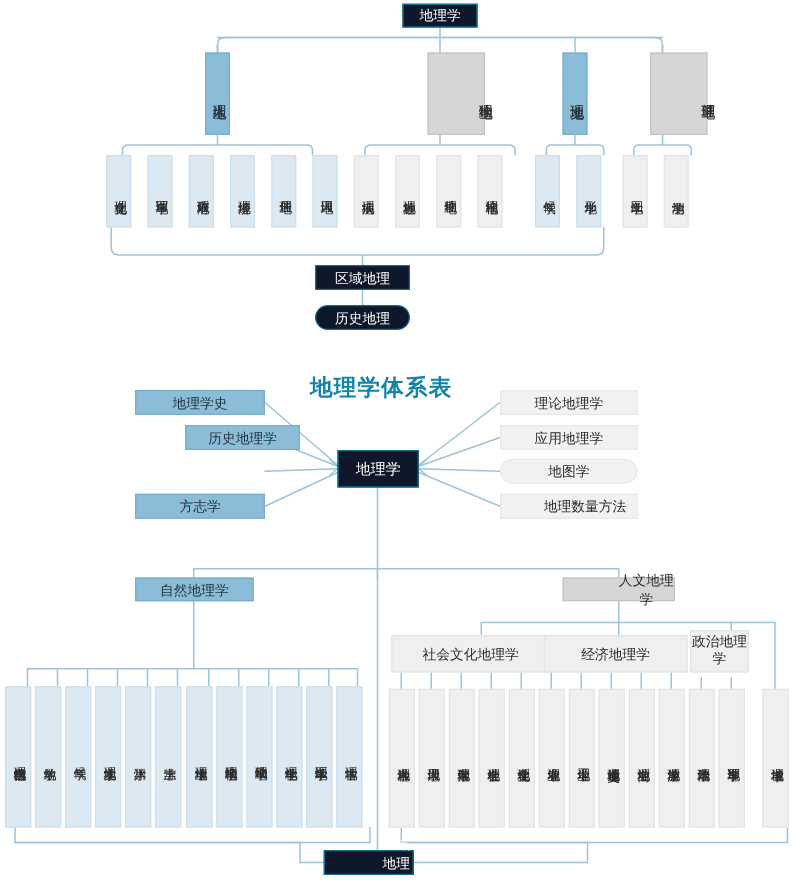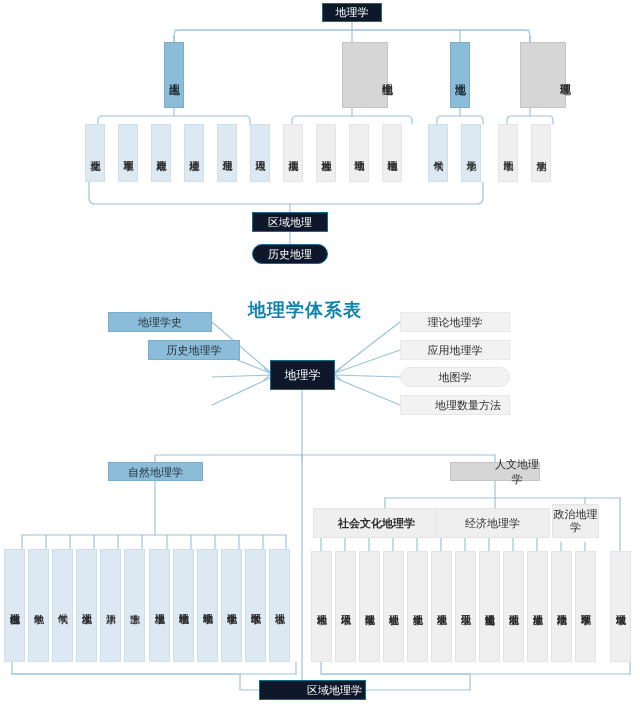--- a/index.html
+++ b/index.html
@@ -174,20 +174,23 @@
   <div class="t-title" style="left:248px;top:298px;font-size:18px;">
     <span>地理学体系表</span>
   </div>
 
   <div class="box b-mid" style="left:108px;top:312px;width:104px;height:20px;font-size:11px;">
       <span>地理学史</span>
     </div>
   <div class="box b-mid" style="left:108px;top:340px;width:92px;height:20px;font-size:11px;margin-left:40px;">
       <span>历史地理学</span>
     </div>
+  <div class="box b-mid" style="left:108px;top:395px;width:104px;height:20px;font-size:11px;">
+      <span>方志学</span>
+    </div>
 
   <div class="box b-deep" style="left:270px;top:360px;width:65px;height:30px;font-size:12px;">
     <span>地理学</span>
   </div>
 
   <div class="box b-white" style="left:400px;top:312px;width:110px;height:20px;font-size:11px;">
       <span>理论地理学</span>
     </div>
   <div class="box b-white" style="left:400px;top:340px;width:110px;height:20px;font-size:11px;">
       <span>应用地理学</span>
@@ -237,21 +240,21 @@
   <div class="box b-light vert" style="left:221px;top:549px;width:21px;height:113px;font-size:10px;">
       <span>化学地理学</span>
     </div>
   <div class="box b-light vert" style="left:245px;top:549px;width:21px;height:113px;font-size:10px;">
       <span>医学地理学</span>
     </div>
   <div class="box b-light vert" style="left:269px;top:549px;width:21px;height:113px;font-size:10px;">
       <span>古地理学</span>
     </div>
 
-  <div class="box b-graylt" style="left:313px;top:508px;width:127px;height:30px;font-size:11px;font-weight:bold;">
+  <div class="box b-graylt" style="left:313px;top:508px;width:127px;height:30px;font-size:11px;">
       <span>社会文化地理学</span>
     </div>
   <div class="box b-graylt" style="left:435px;top:508px;width:115px;height:30px;font-size:11px;">
       <span>经济地理学</span>
     </div>
   <div class="box b-graylt" style="left:552px;top:504px;width:47px;height:34px;font-size:11px;line-height:1.15;">
       <span>政治地理学</span>
     </div>
 
   <div class="box b-graylt vert" style="left:311px;top:551px;width:21px;height:111px;font-size:10px;">
@@ -290,17 +293,17 @@
       <span>政治地理学</span>
     </div>
   <div class="box b-graylt vert" style="left:575px;top:551px;width:21px;height:111px;font-size:10px;">
       <span>军事地理学</span>
     </div>
 
   <div class="box b-graylt vert" style="left:610px;top:551px;width:21px;height:111px;font-size:10px;">
       <span>城市地理学</span>
     </div>
 
-  <div class="box b-deep" style="left:259px;top:680px;width:107px;height:20px;font-size:11px;padding-left:44px;">
+  <div class="box b-deep" style="left:259px;top:680px;width:72px;height:20px;font-size:11px;padding-left:44px;">
     <span>区域地理学</span>
   </div>
 
 </div>
 
 </body></html>

